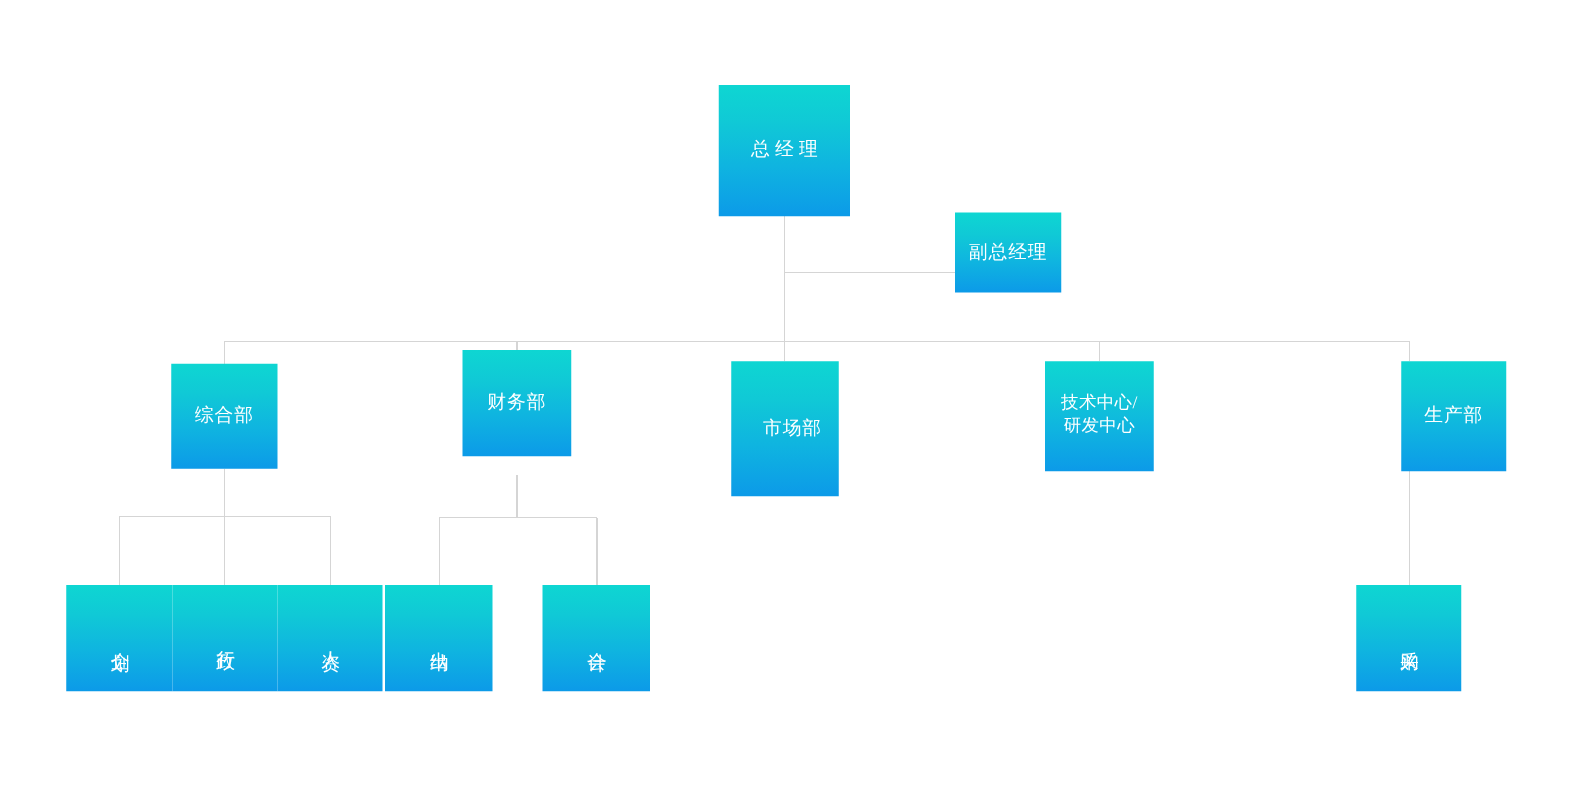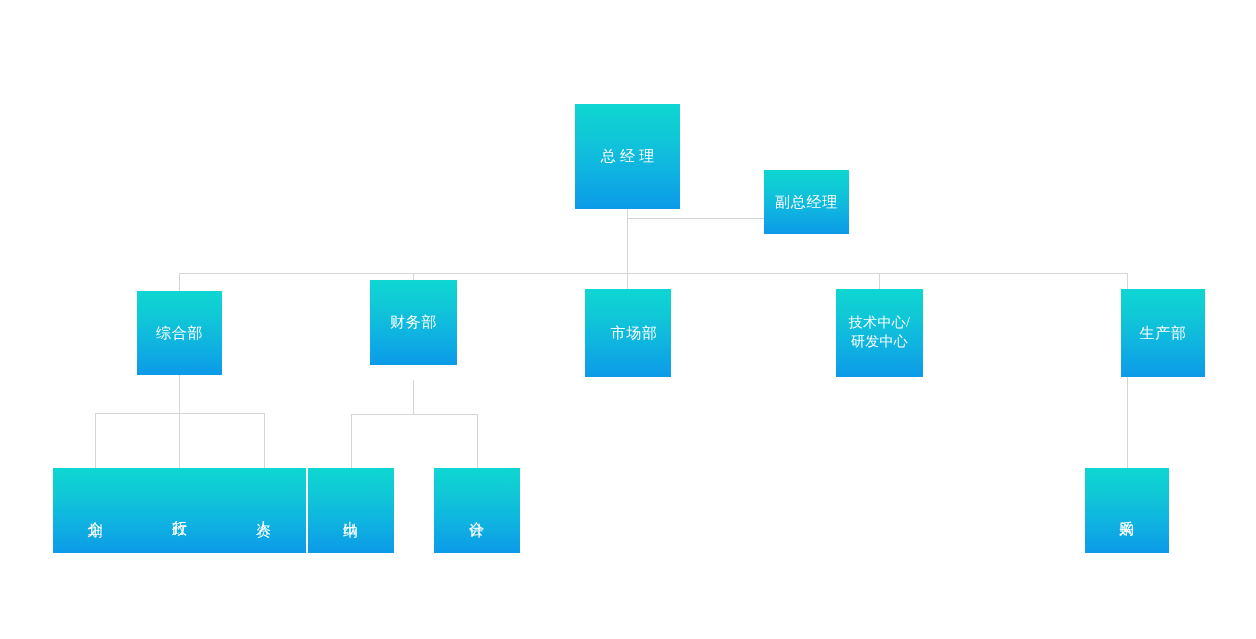--- a/index.html
+++ b/index.html
@@ -86,37 +86,37 @@
 
       <path d="M413.5 380 L413.5 414"></path>
       <path d="M351.5 414 L477.5 414"></path>
       <path d="M351.5 414 L351.5 468"></path>
       <path d="M477.5 414 L477.5 468"></path>
 
       <path d="M1127.5 377 L1127.5 468"></path>
     </g>
   </svg>
 
-  <div class="node t-root" style="left:575px; top:68px; width:105px; height:105px;margin-top:36px;">
+  <div class="node t-root" style="left:575px; top:68px; width:105px; height:105px;">
     <span class="label">总经理</span>
   </div>
 
   <div class="node t-dept" style="left:764px; top:170px; width:85px; height:64px;">
     <span class="label">副总经理</span>
   </div>
 
   <div class="node t-dept" style="left:137px; top:291px; width:85px; height:84px;">
     <span class="label">综合部</span>
   </div>
 
   <div class="node t-dept" style="left:370px; top:280px; width:87px; height:85px;align-items:center;">
     <span class="label">财务部</span>
   </div>
 
-  <div class="node t-dept" style="left:585px; top:289px; width:86px; height:88px;padding-left:12px;">
+  <div class="node t-dept" style="left:585px; top:289px; width:86px; height:108px;padding-left:12px;">
     <span class="label">市场部</span>
   </div>
 
   <div class="node t-dept2" style="left:836px; top:289px; width:87px; height:88px;font-family:Liberation Serif, serif;">
     <span class="label">技术中心/
 研发中心</span>
   </div>
 
   <div class="node t-dept" style="left:1085px; top:289px; width:84px; height:88px;margin-left:36px;">
     <span class="label">生产部</span>

